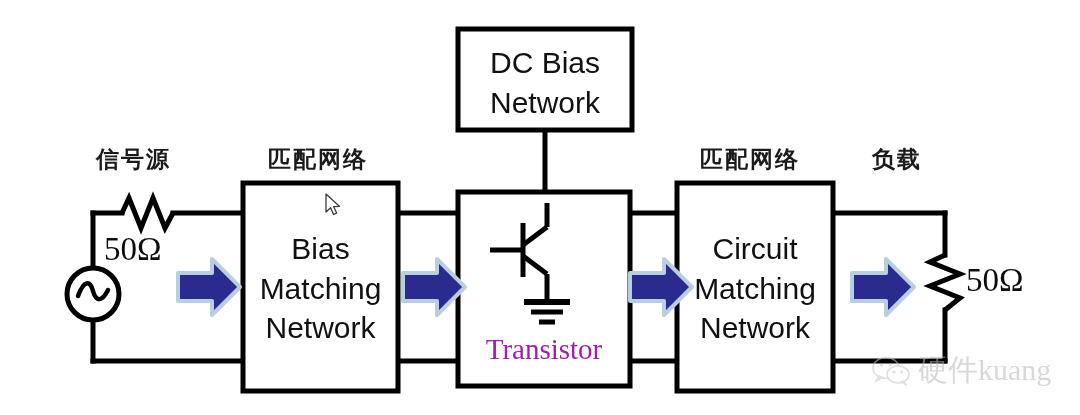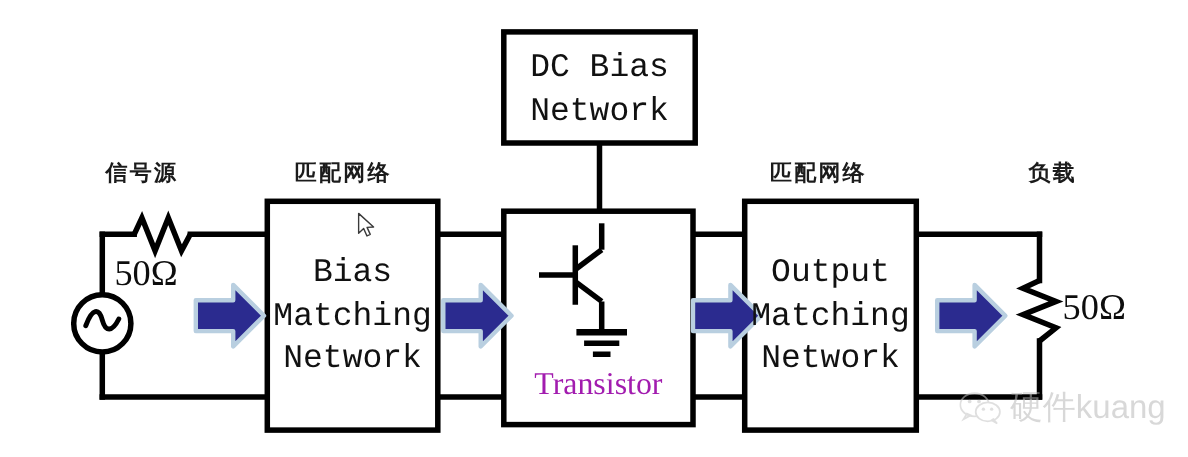--- a/index.html
+++ b/index.html
@@ -18,29 +18,29 @@
   svg.diagram {
     position: absolute;
     left: 0;
     top: 0;
     width: 1080px;
     height: 415px;
   }
   .cn-label {
     position: absolute;
     font-family: "DejaVu Sans", "Liberation Sans", sans-serif;
-    font-size: 20px;
+    font-size: 23px;
     font-weight: 600;
     color: #1b1b1b;
     white-space: nowrap;
     letter-spacing: 2px;
   }
   .box-label {
     position: absolute;
-    font-family: Liberation Mono, monospace;
+    font-family: Liberation Sans, sans-serif;
     font-size: 30px;
     color: #111111;
     text-align: center;
     line-height: 1.32;
     white-space: nowrap;
   }
   .ohm-label {
     position: absolute;
     font-family: "Liberation Serif", "DejaVu Serif", serif;
     font-size: 33px;
@@ -56,21 +56,21 @@
   }
   .watermark {
     position: absolute;
     display: flex;
     align-items: center;
     gap: 6px;
     opacity: 0.55;
     pointer-events: none;
   }
   .watermark-text {
-    font-family: Liberation Sans, sans-serif;
+    font-family: Liberation Serif, serif;
     font-size: 30px;
     color: #b9b9b9;
     white-space: nowrap;
   }
   .cursor {
     position: absolute;
     width: 18px;
     height: 24px;
   }
 </style>
@@ -161,37 +161,37 @@
       </g>
     </g>
   </svg>
 
   <div class="cn-label" style="left:96px; top:144px;">信号源</div>
 
   <div class="cn-label" style="left:268px; top:144px;">匹配网络</div>
 
   <div class="cn-label" style="left:700px; top:144px;">匹配网络</div>
 
-  <div class="cn-label" style="left:935px; top:144px;text-align:center;">负载</div>
+  <div class="cn-label" style="left:872px; top:144px;text-align:center;">负载</div>
 
   <div class="box-label" style="left:458px; top:43px; width:174px;">
     <div>DC Bias</div>
     <div>Network</div>
   </div>
 
   <div class="box-label" style="left:243px; top:229px; width:155px;">
     <div>Bias</div>
     <div>Matching</div>
     <div>Network</div>
   </div>
 
   <div class="transistor-label" style="left:458px; top:333px; width:172px; text-align:center;">Transistor</div>
 
   <div class="box-label" style="left:677px; top:229px; width:156px;">
-    <div>Output</div>
+    <div>Circuit</div>
     <div>Matching</div>
     <div>Network</div>
   </div>
 
   <div class="ohm-label" style="left:104px; top:231px;">50Ω</div>
 
   <div class="ohm-label" style="left:966px; top:262px;">50Ω</div>
 
   <div class="watermark" style="left:872px; top:350px;">
     <svg width="40" height="30" viewBox="0 0 40 30">

